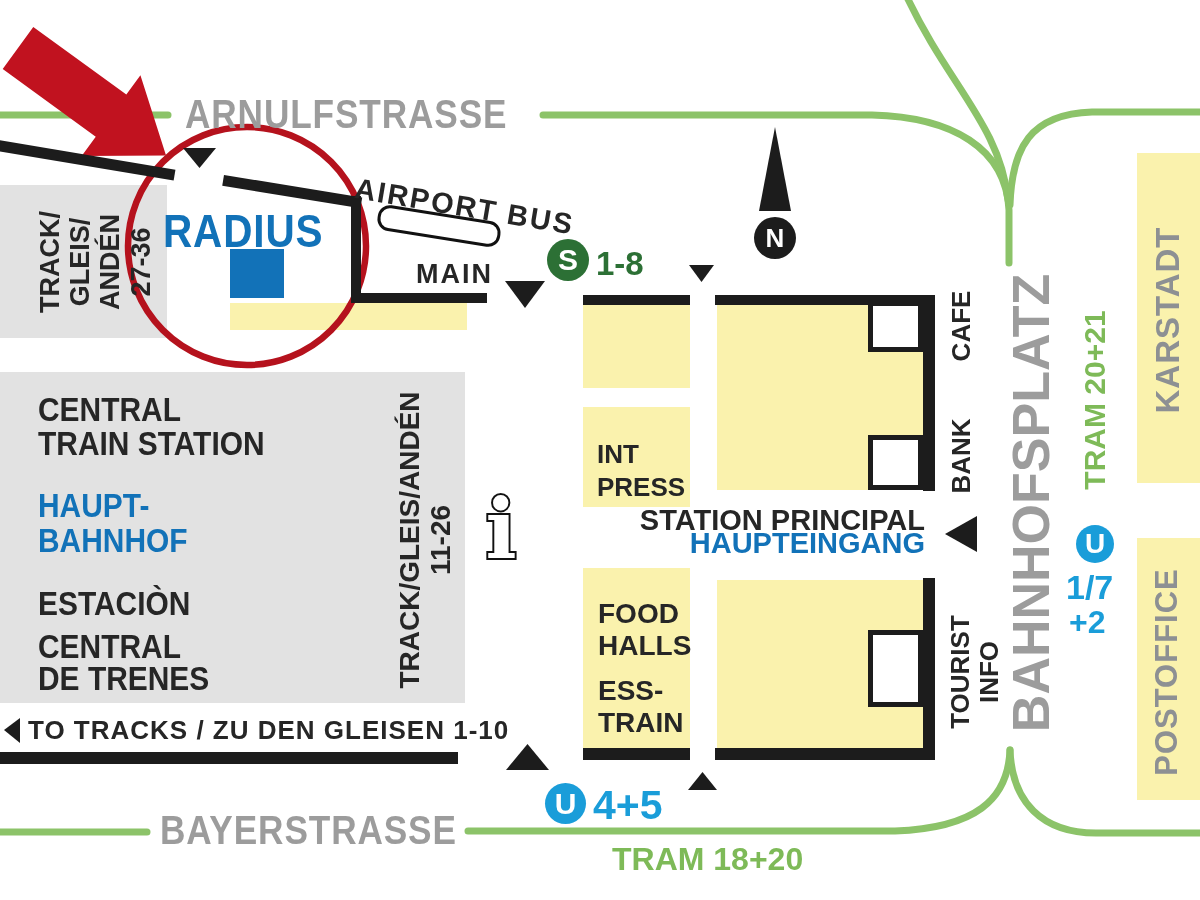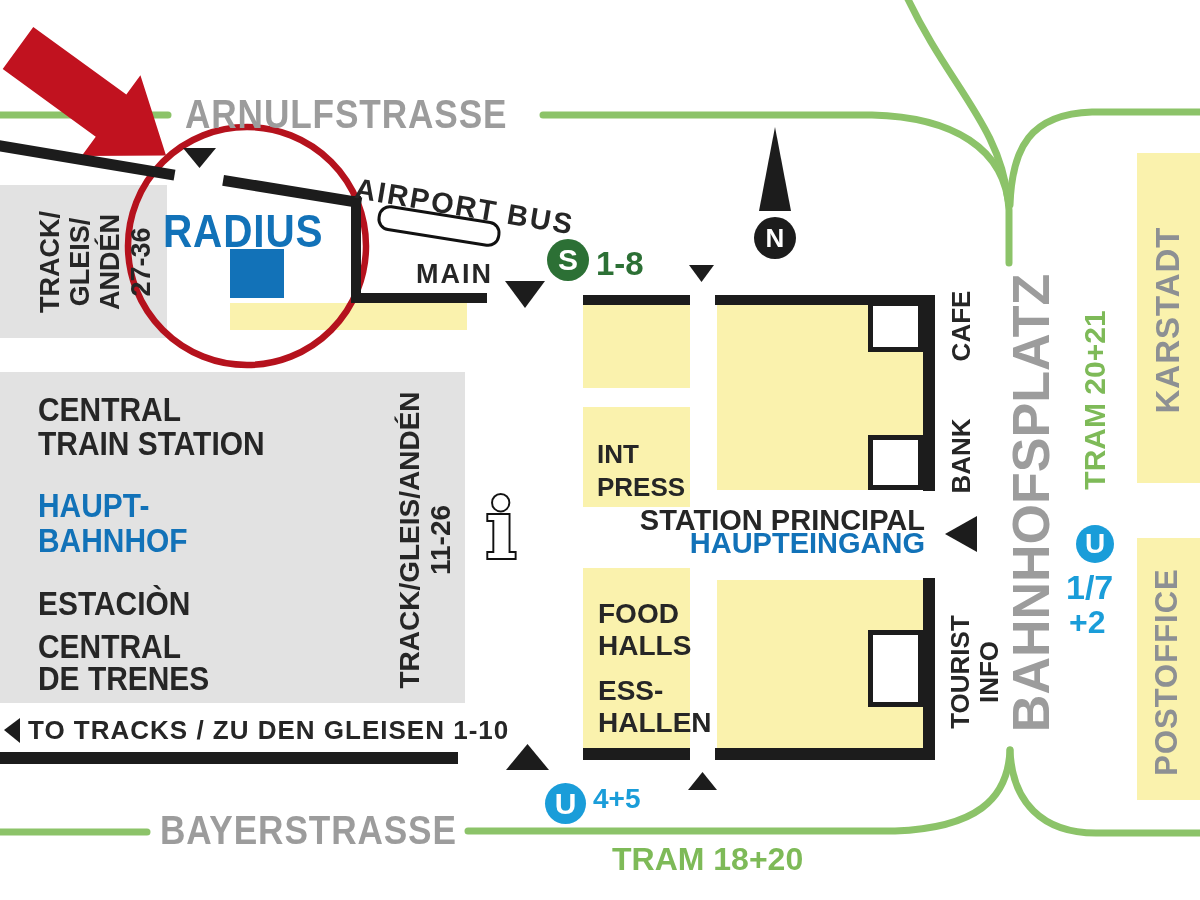--- a/index.html
+++ b/index.html
@@ -142,32 +142,32 @@
   <div class="txt z7 dark" style="left:597px;top:441px;font-size:26px;">
     <div>INT</div>
     <div style="margin-top:7px;">PRESS</div>
   </div>
   <div class="txt z7 dark" style="left:598px;top:600px;font-size:28px;">
     <div>FOOD</div>
     <div style="margin-top:4px;">HALLS</div>
   </div>
   <div class="txt z7 dark" style="left:598px;top:677px;font-size:28px;">
     <div>ESS-</div>
-    <div style="margin-top:4px;">HALLEN</div>
+    <div style="margin-top:4px;">TRAIN</div>
   </div>
 
   <div class="txt z7 dark" style="left:560px;top:506px;width:365px;text-align:right;font-size:29px;">STATION PRINCIPAL</div>
   <div class="txt z7 blue" style="left:560px;top:529px;width:365px;text-align:right;font-size:29px;">HAUPTEINGANG</div>
 
   <div class="vtext z7 dark" style="left:961px;top:326px;font-size:26px;">CAFE</div>
   <div class="vtext z7 dark" style="left:961px;top:456px;font-size:26px;">BANK</div>
   <div class="vblock z7 dark" style="left:975px;top:672px;font-size:26px;">
     <div>TOURIST</div>
     <div>INFO</div>
   </div>
   <div class="vtext z7 bgray" style="left:1167px;top:320px;font-size:33px;letter-spacing:1px;">KARSTADT</div>
   <div class="vtext z7 bgray" style="left:1166px;top:672px;font-size:31px;letter-spacing:1px;">POSTOFFICE</div>
 
-  <div class="txt z7 ublue" style="left:593px;top:785px;font-size:28px;">4+5</div>
+  <div class="txt z7 ublue" style="left:593px;top:785px;font-size:41px;">4+5</div>
   <div class="txt z7 ublue" style="left:1066px;top:570px;font-size:34px;">1/7</div>
   <div class="txt z7 ublue" style="left:1069px;top:606px;font-size:32px;">+2</div>
 
 </div>
 
 </body></html>

